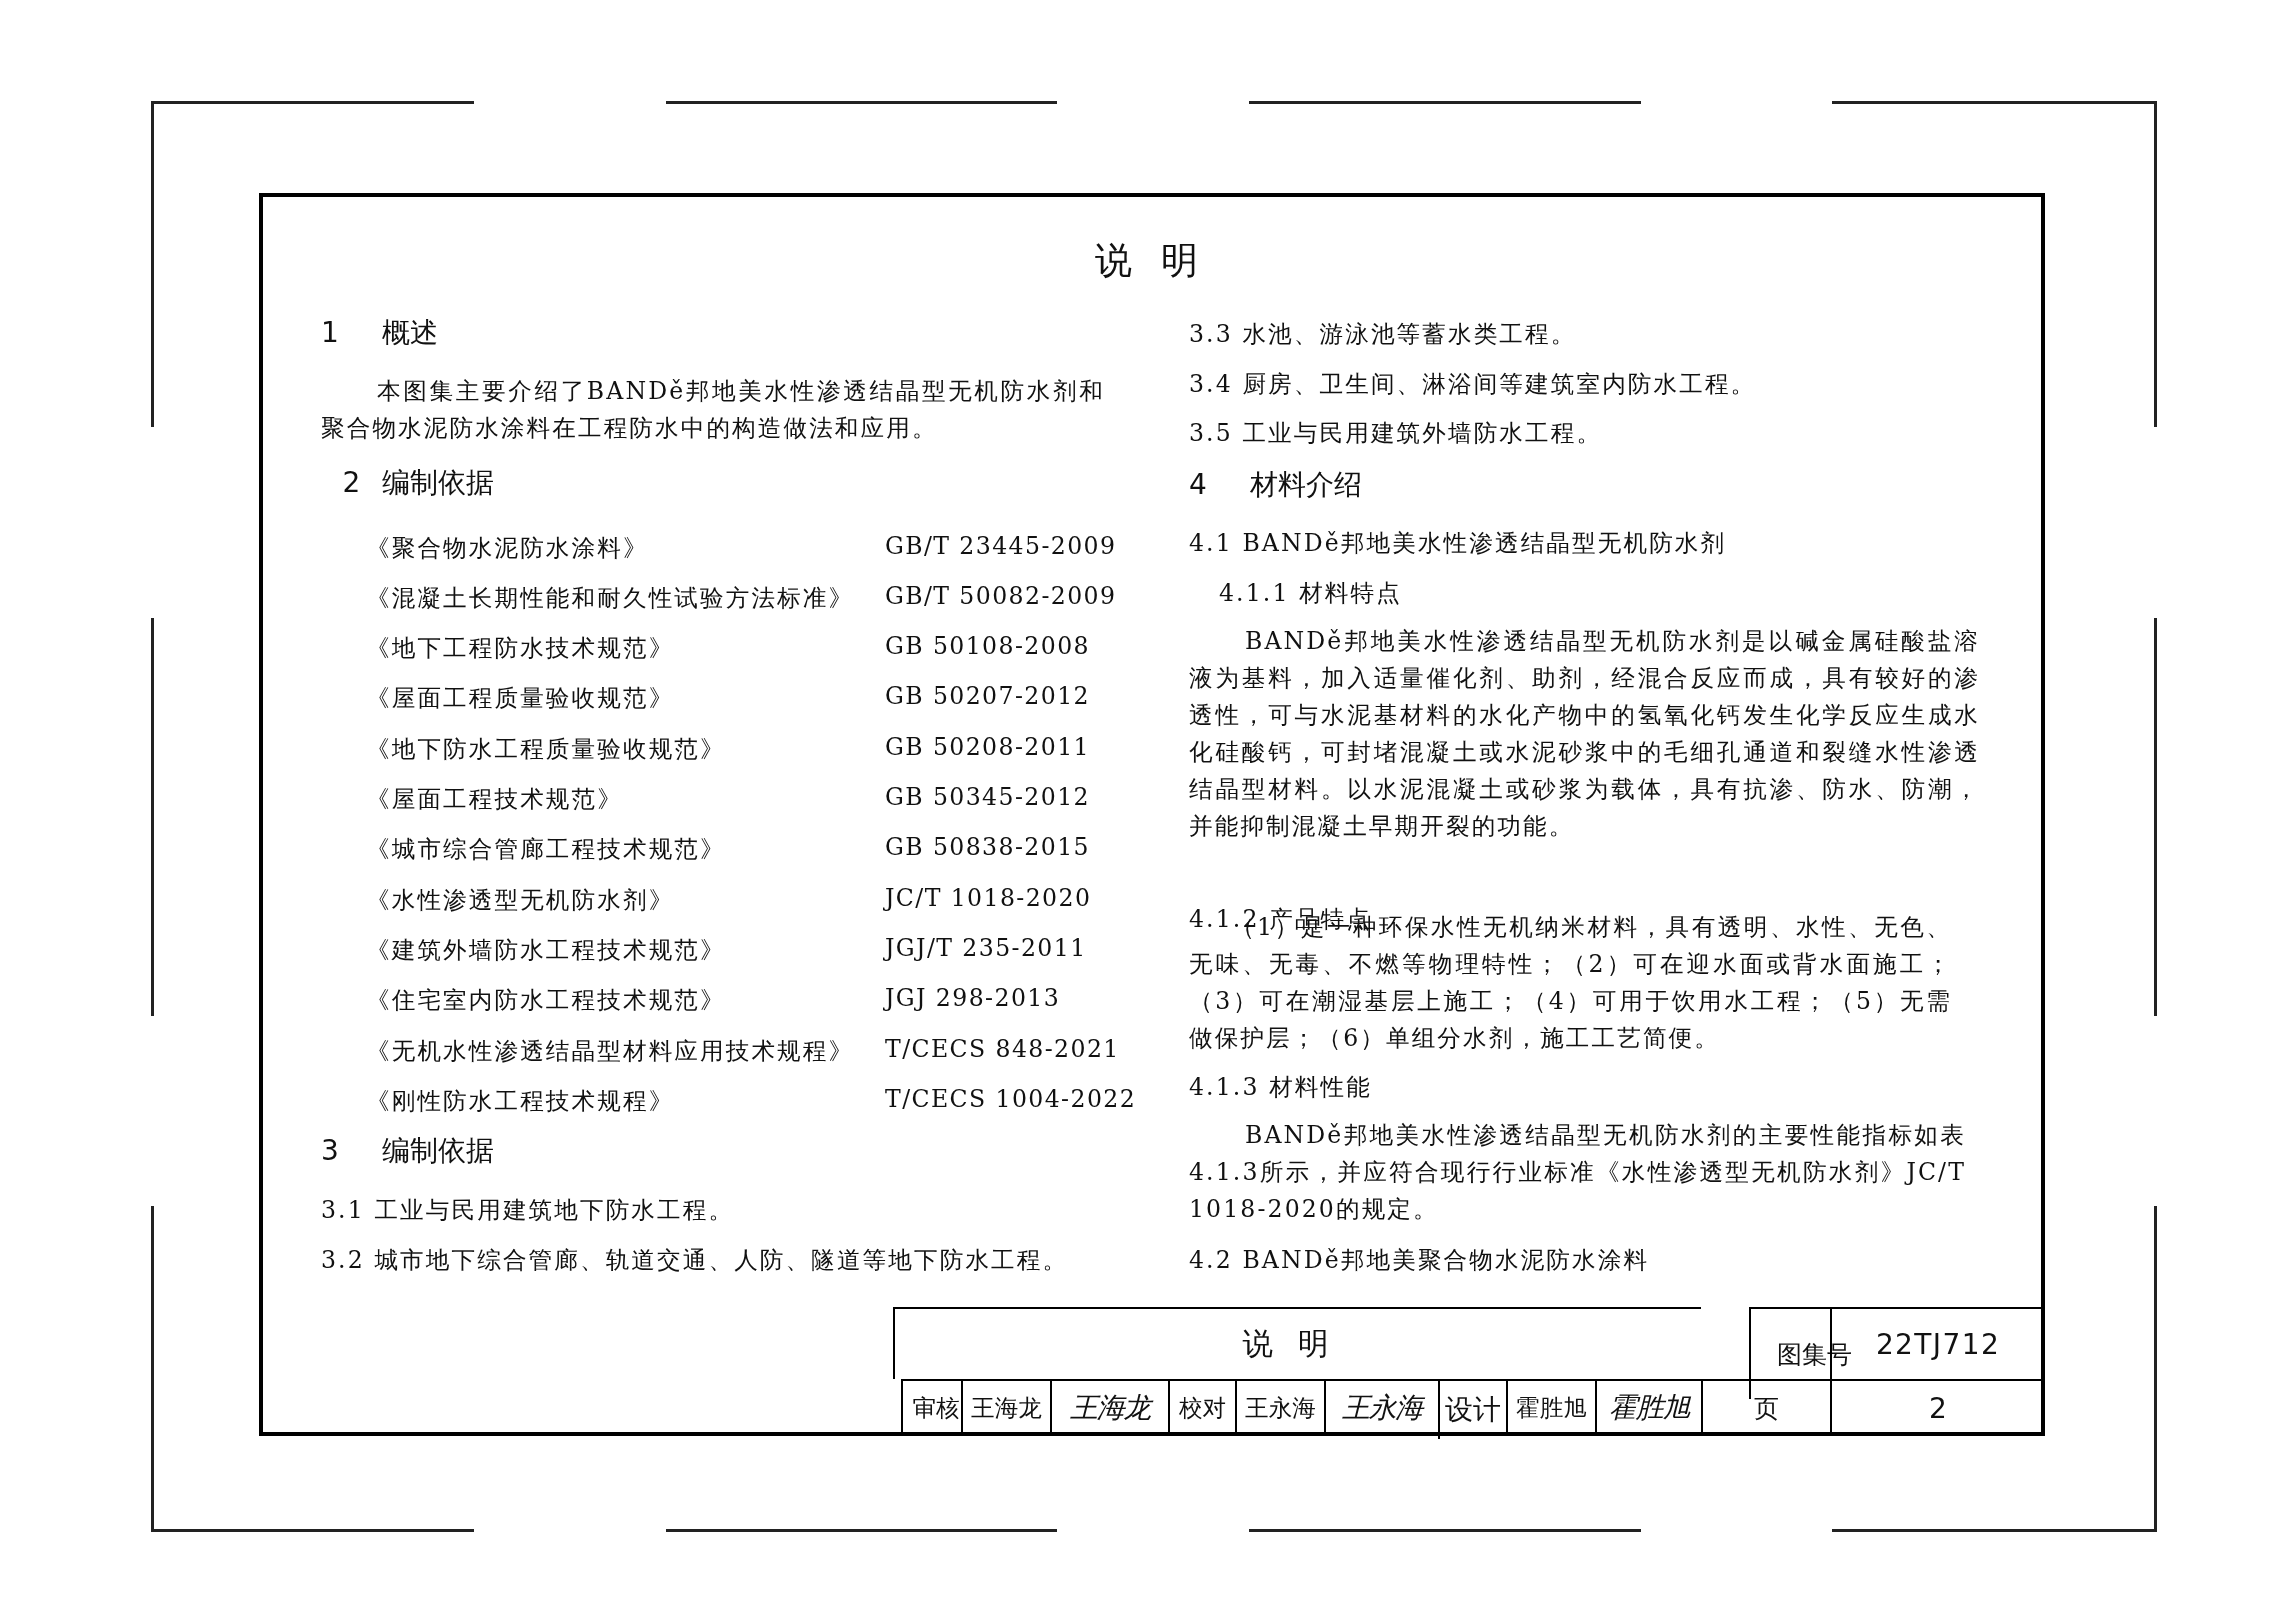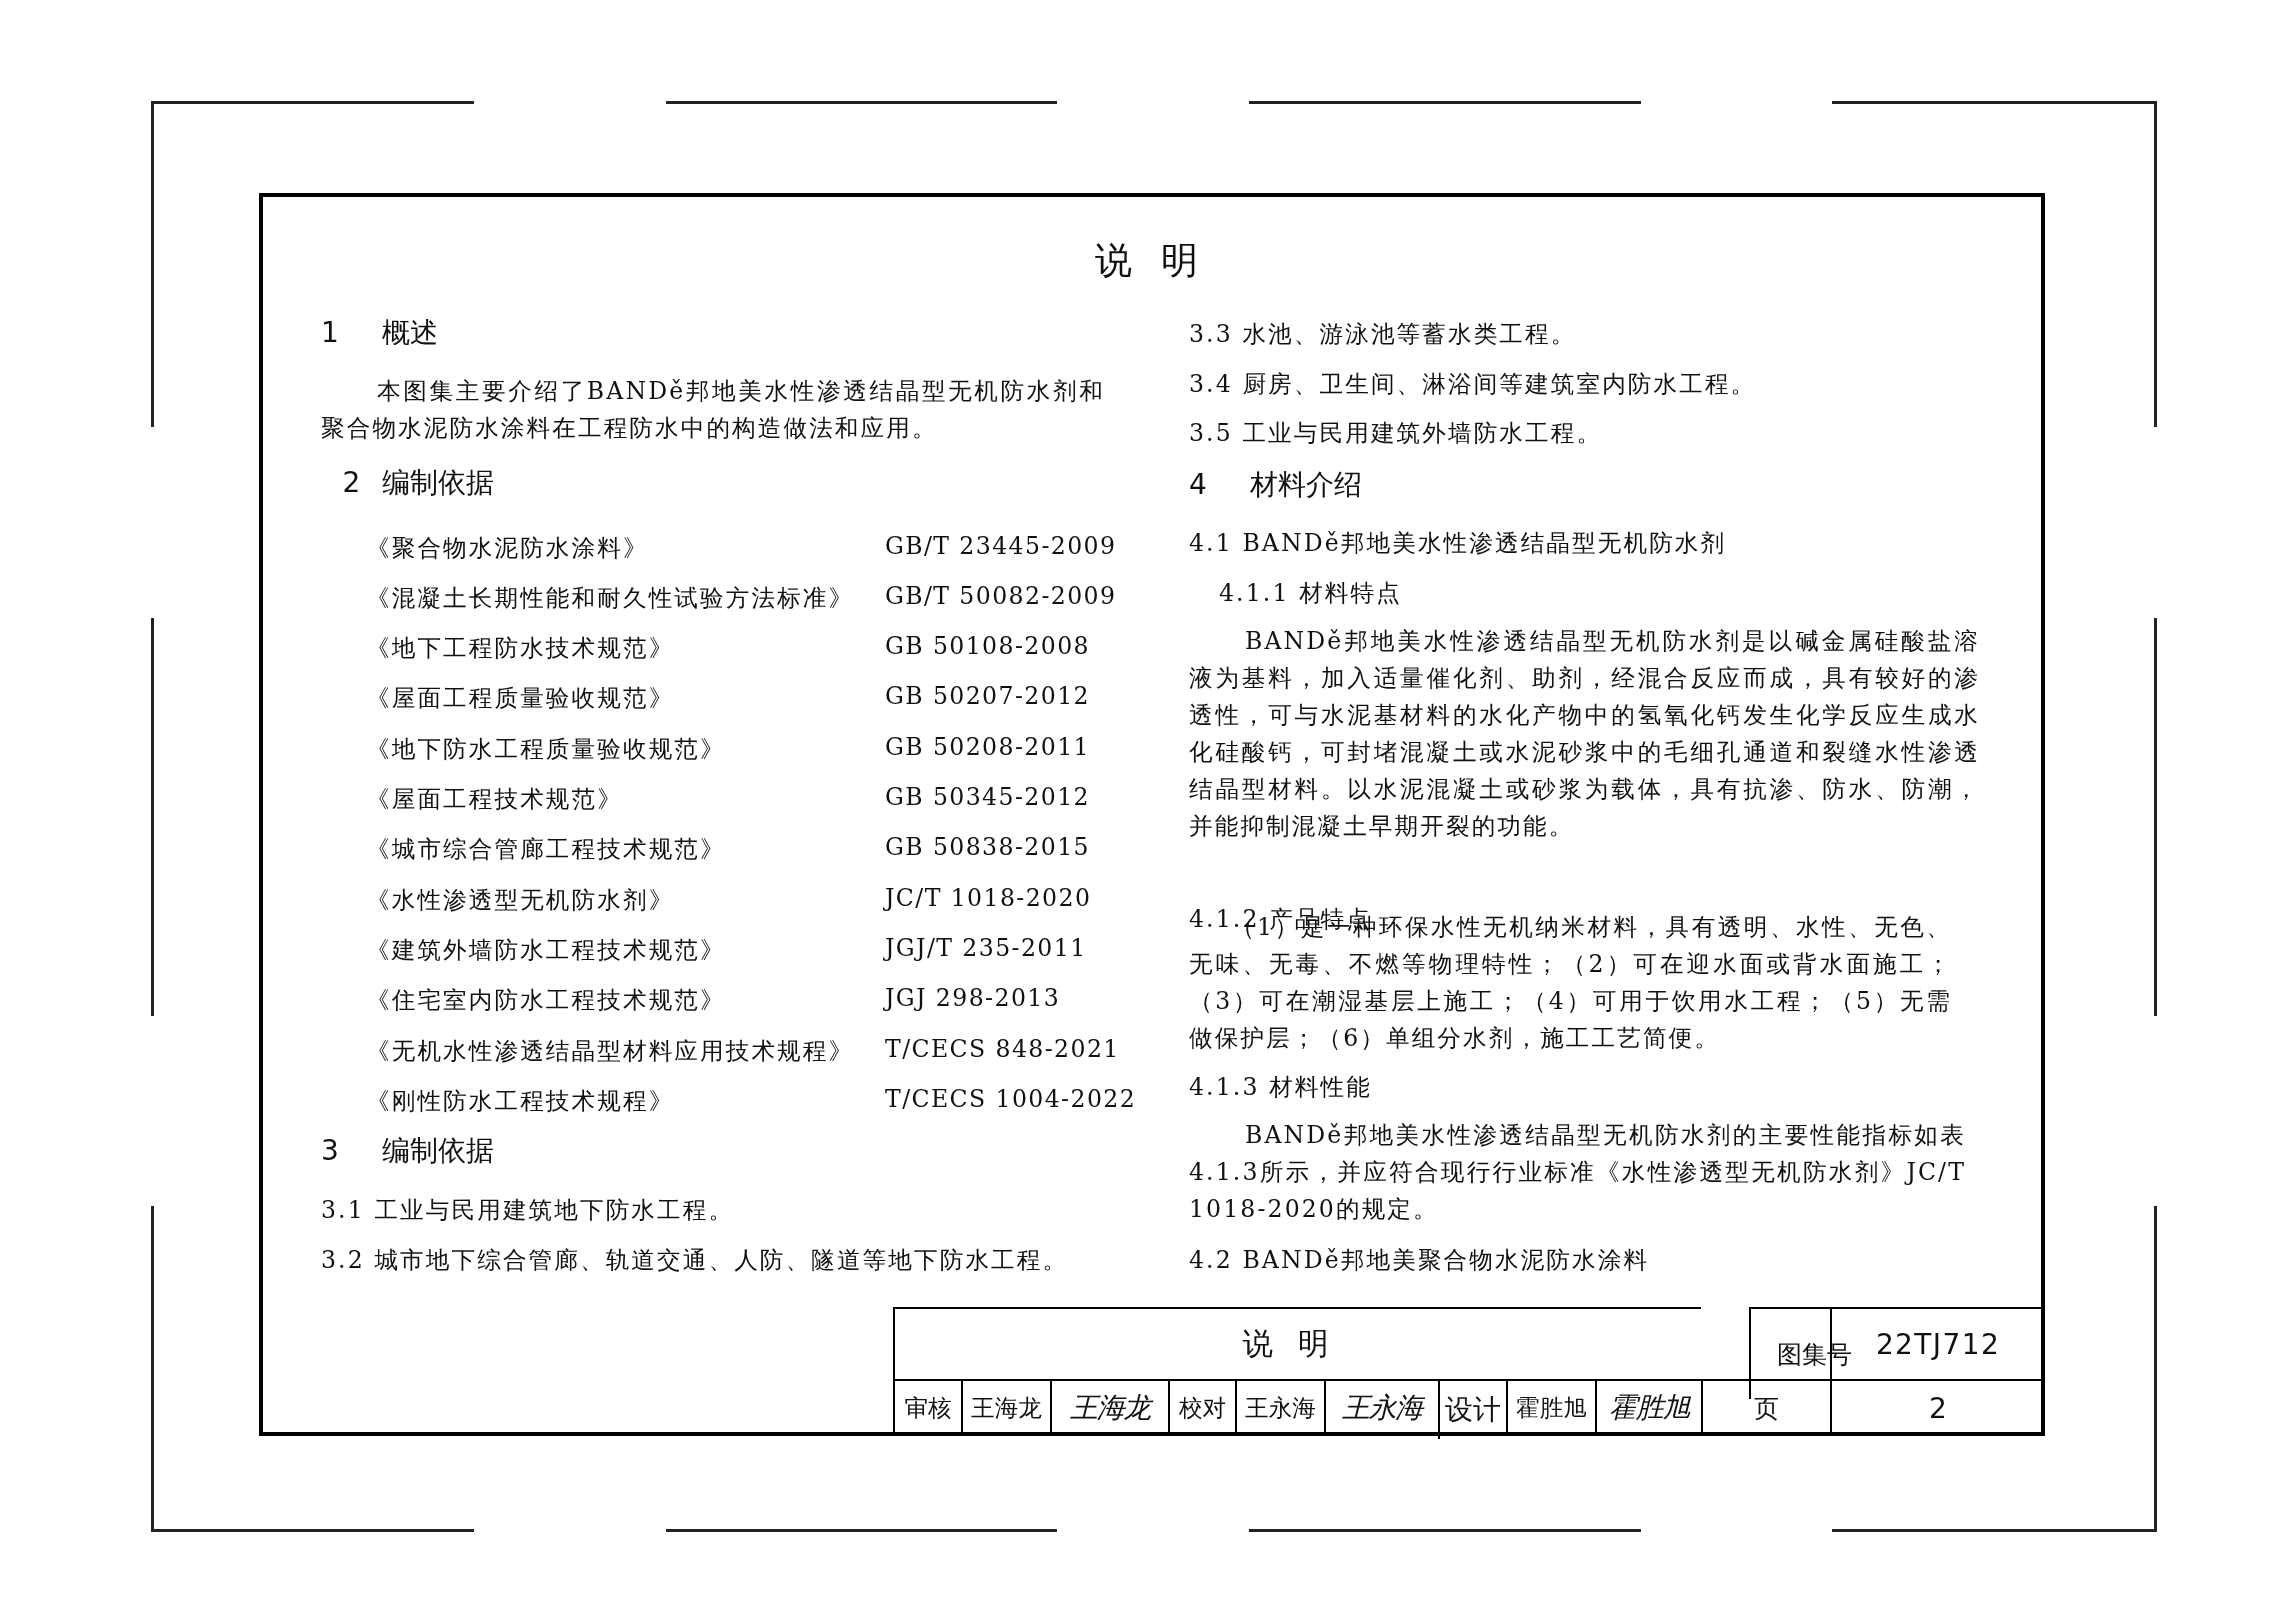--- a/index.html
+++ b/index.html
@@ -116,21 +116,21 @@
   <div class="cell bt bl" style="left:0;top:0;width:808px;height:72px;font-size:30.5px;letter-spacing:25px;">
     <span>说明</span>
   </div>
   <div class="cell bt bl" style="left:856px;top:0;width:129px;height:92px;font-size:25px;">
     <span>图集号</span>
   </div>
   <div class="cell bt bl" style="left:937px;top:0;width:214px;height:72px;font-size:28px;letter-spacing:1.4px;">
     <span>22TJ712</span>
   </div>
 
-  <div class="cell bt bl" style="left:0;top:72px;width:68px;height:56px;font-size:23.6px;">
+  <div class="cell bt bl" style="left:8px;top:72px;width:68px;height:56px;font-size:23.6px;">
     <span>审核</span>
   </div>
   <div class="cell bt bl" style="left:68px;top:72px;width:89px;height:56px;font-size:23.6px;">
     <span>王海龙</span>
   </div>
   <div class="cell bt bl sig" style="left:157px;top:72px;width:118px;height:56px;">
     <span>王海龙</span>
   </div>
   <div class="cell bt bl" style="left:275px;top:72px;width:67px;height:56px;font-size:23.6px;">
     <span>校对</span>

